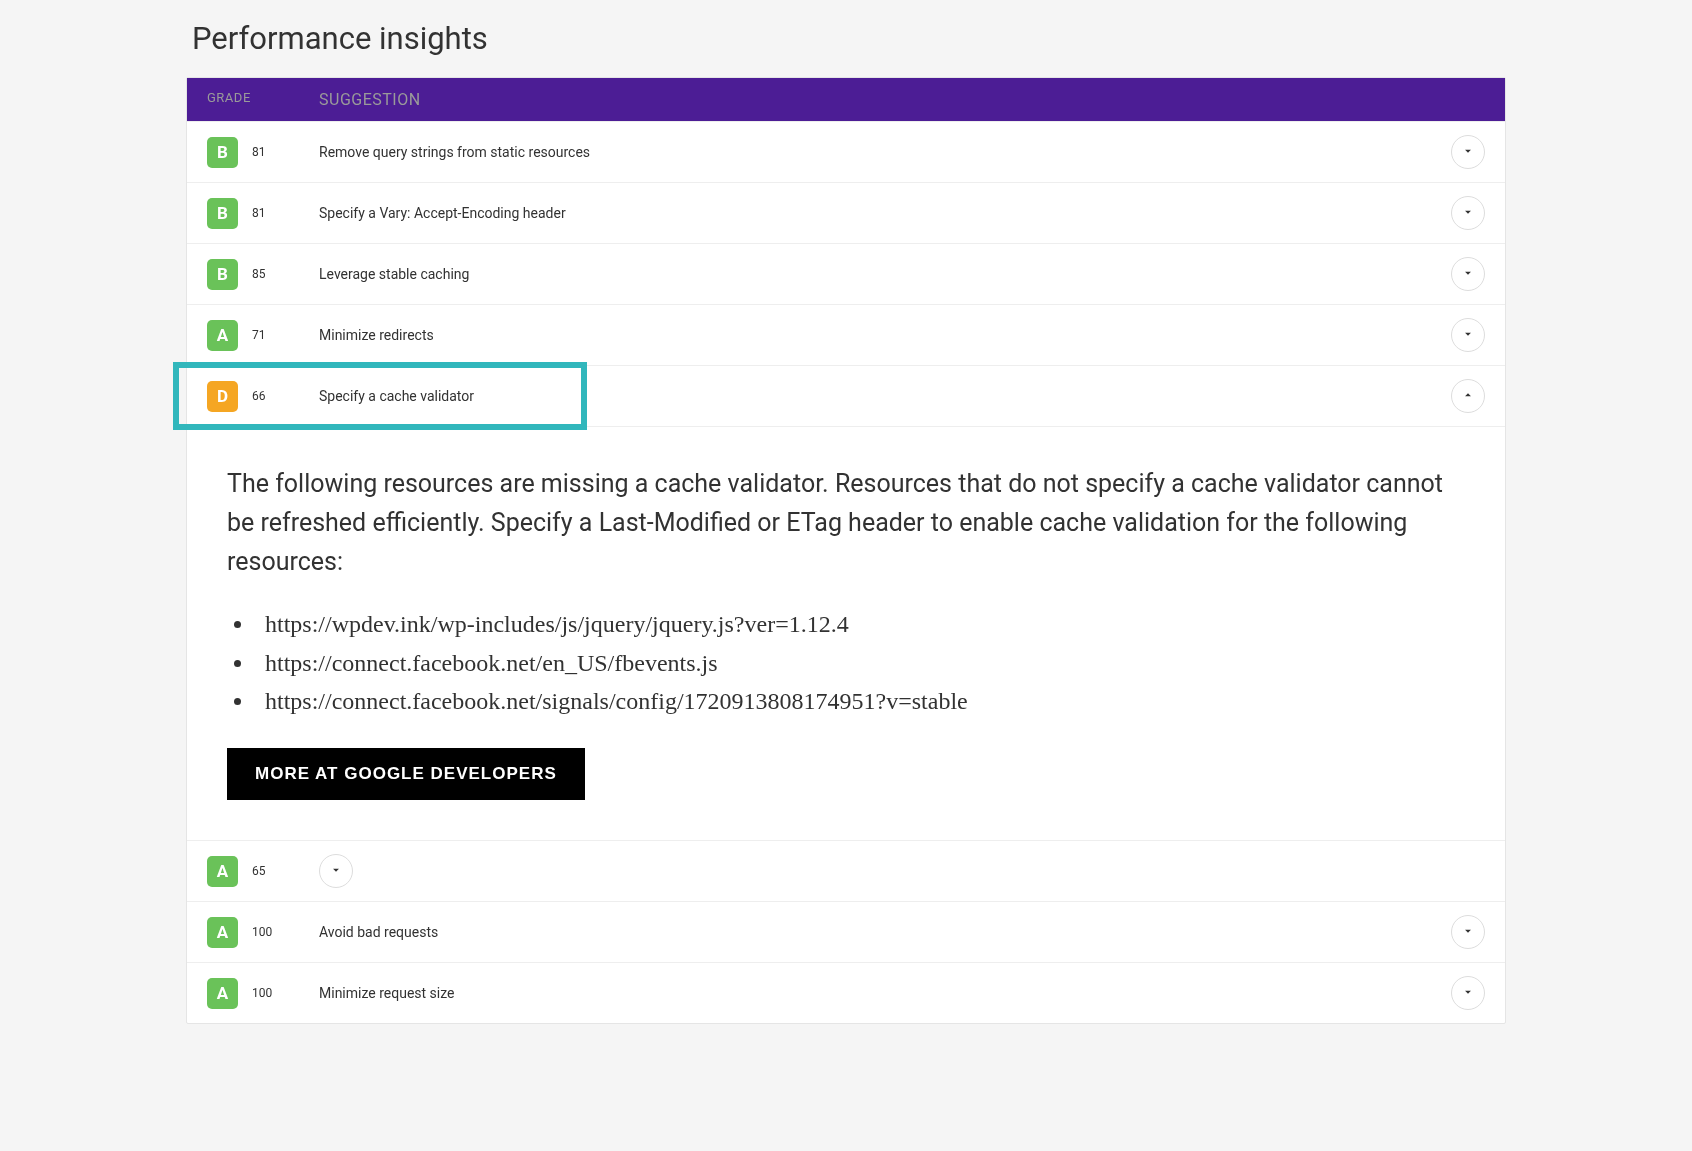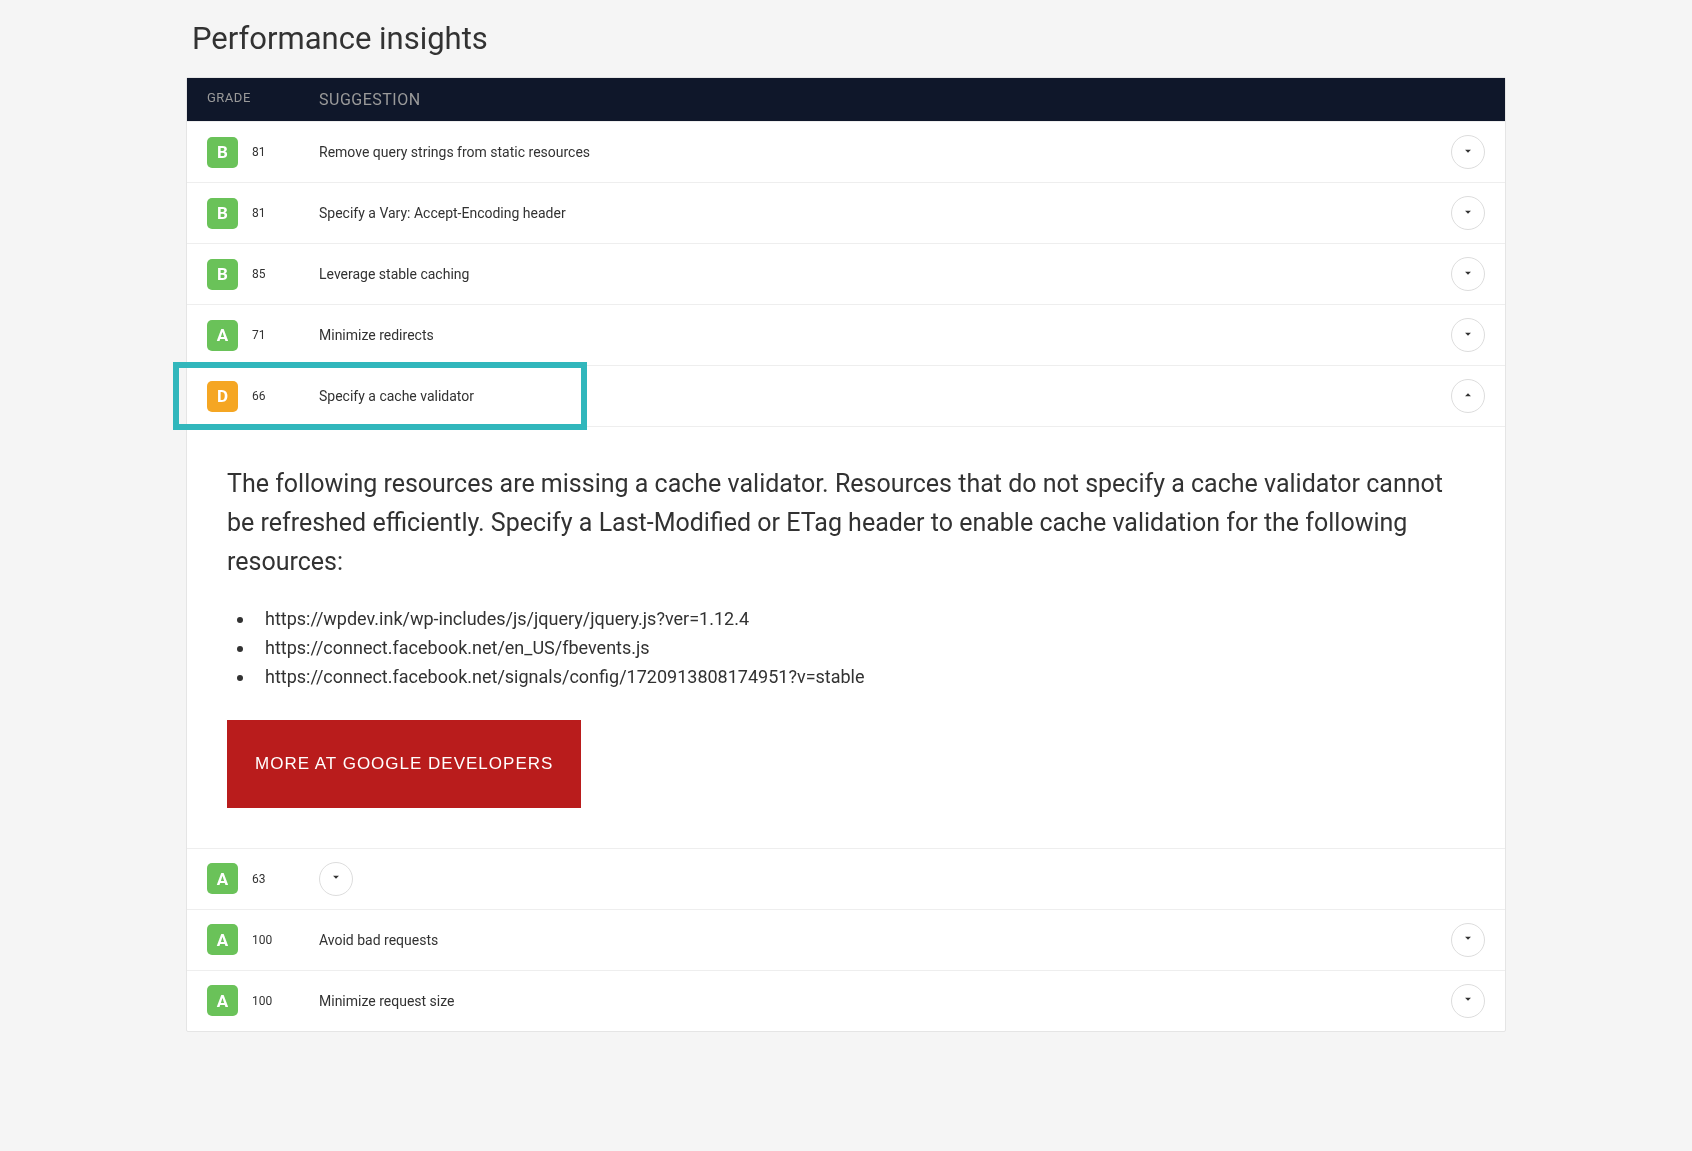--- a/index.html
+++ b/index.html
@@ -21,21 +21,21 @@
     }
     .panel {
       background: #fff;
       border: 1px solid #e5e5e5;
       border-radius: 2px;
     }
     .hdr {
       display: flex;
       padding: 12px 20px;
       border-bottom: 1px solid #eee;
-      background: #0f172a;
+      background: #4c1d95;
     }
     .hdr-grade {
       width: 112px;
       font-size: 13px;
       color: #9a9a9a;
       letter-spacing: 0.5px;
     }
     .hdr-suggestion {
       font-size: 16px;
       color: #9a9a9a;
@@ -112,34 +112,36 @@
       line-height: 1.55;
       color: #323232;
       margin-bottom: 24px;
     }
     .exp-list {
       list-style: disc;
       padding-left: 28px;
       margin-bottom: 28px;
     }
     .exp-list li {
-      font-size: 18px;
+      font-size: 24px;
       color: #323232;
       line-height: 1.6;
       padding-left: 10px;
+      font-family: Liberation Serif, serif;
     }
     .cta-btn {
       display: inline-block;
-      background: #b91c1c;
+      background: #000000;
       color: #fff;
-      padding: 34px 28px;
+      padding: 16px 28px;
       font-size: 17px;
       letter-spacing: 1px;
       border: none;
       cursor: pointer;
+      font-weight: bold;
     }
   </style>
 </head>
 <body>
 
 <div class="wrap">
   <h1 class="title">Performance insights</h1>
 
   <div class="panel">
     <div class="hdr">
@@ -209,21 +211,21 @@
           </div>
         </div>
         <div class="expanded"><p class="exp-text">The following resources are missing a cache validator. Resources that do not specify a cache validator cannot be refreshed efficiently. Specify a Last-Modified or ETag header to enable cache validation for the following resources:</p><ul class="exp-list">
             <li>https://wpdev.ink/wp-includes/js/jquery/jquery.js?ver=1.12.4</li>
             <li>https://connect.facebook.net/en_US/fbevents.js</li>
             <li>https://connect.facebook.net/signals/config/1720913808174951?v=stable</li>
           </ul><button class="cta-btn">MORE AT GOOGLE DEVELOPERS</button></div>
         <div class="row">
           <div class="grade-cell">
             <span class="badge g-A">A</span>
-            <span class="score">63</span>
+            <span class="score">65</span>
           </div>
           <div class="toggle">
             <span><svg viewBox="0 0 24 24">
                 <path d="M7 10l5 5 5-5z"></path>
               </svg></span>
           </div>
         </div>
         <div class="row">
           <div class="grade-cell">
             <span class="badge g-A">A</span>

